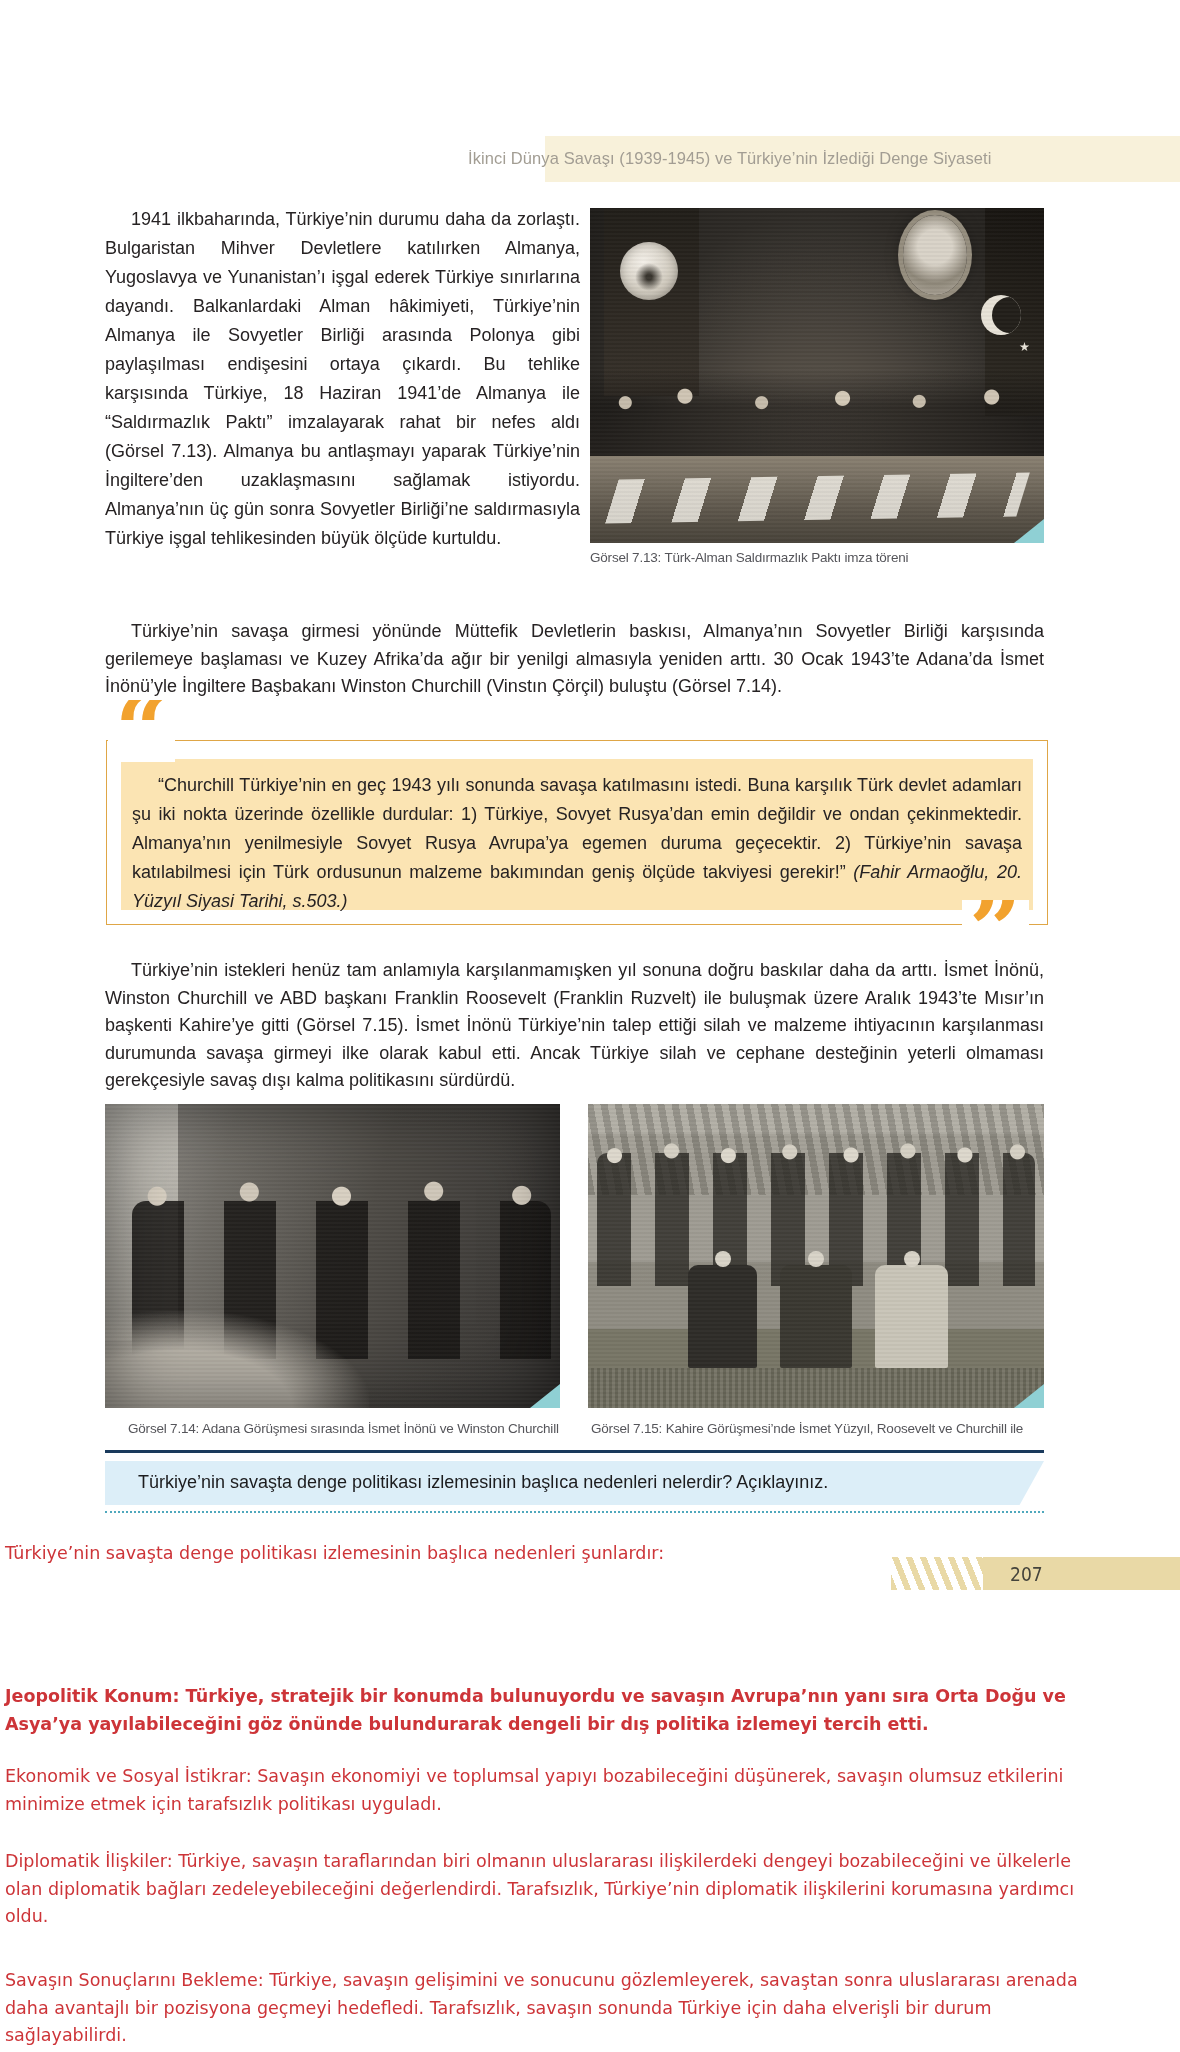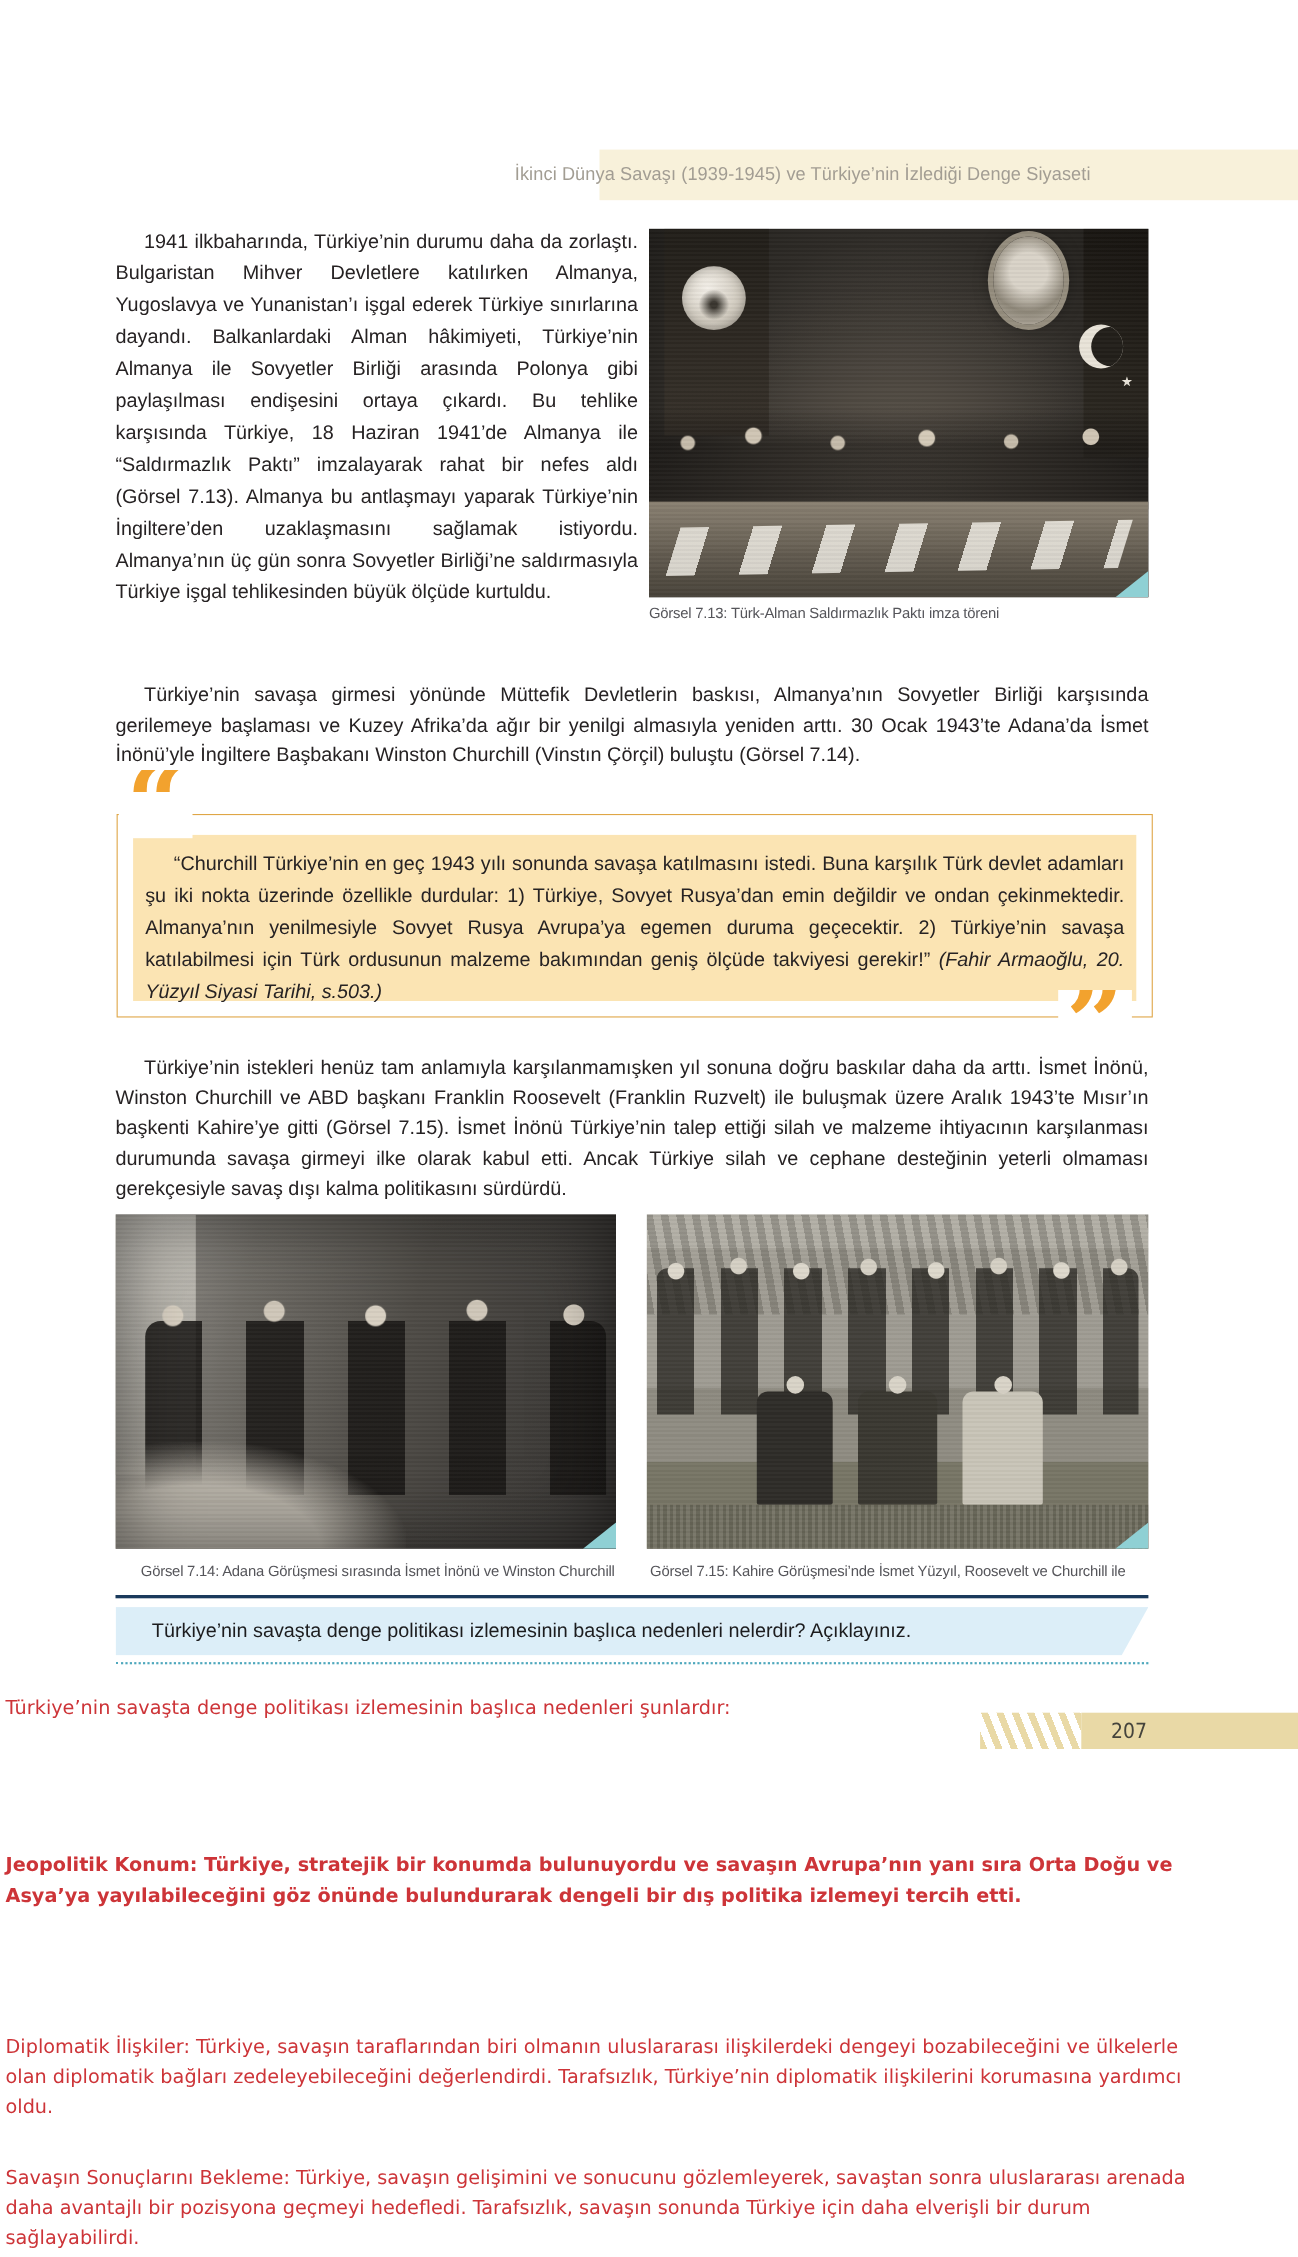--- a/index.html
+++ b/index.html
@@ -209,20 +209,23 @@
   <div class="abs pagebox">
     <span>207</span>
   </div>
 
   <div class="abs answer ans0">
     <p>Türkiye’nin savaşta denge politikası izlemesinin başlıca nedenleri şunlardır:</p>
   </div>
   <div class="abs answer ans2">
     <p>Jeopolitik Konum: Türkiye, stratejik bir konumda bulunuyordu ve savaşın Avrupa’nın yanı sıra Orta Doğu ve Asya’ya yayılabileceğini göz önünde bulundurarak dengeli bir dış politika izlemeyi tercih etti.</p>
   </div>
+  <div class="abs answer ans3">
+    <p>Ekonomik ve Sosyal İstikrar: Savaşın ekonomiyi ve toplumsal yapıyı bozabileceğini düşünerek, savaşın olumsuz etkilerini minimize etmek için tarafsızlık politikası uyguladı.</p>
+  </div>
   <div class="abs answer ans4">
     <p>Diplomatik İlişkiler: Türkiye, savaşın taraflarından biri olmanın uluslararası ilişkilerdeki dengeyi bozabileceğini ve ülkelerle olan diplomatik bağları zedeleyebileceğini değerlendirdi. Tarafsızlık, Türkiye’nin diplomatik ilişkilerini korumasına yardımcı oldu.</p>
   </div>
   <div class="abs answer ans5">
     <p>Savaşın Sonuçlarını Bekleme: Türkiye, savaşın gelişimini ve sonucunu gözlemleyerek, savaştan sonra uluslararası arenada daha avantajlı bir pozisyona geçmeyi hedefledi. Tarafsızlık, savaşın sonunda Türkiye için daha elverişli bir durum sağlayabilirdi.</p>
   </div>
 
 </div>
 
 </body></html>

